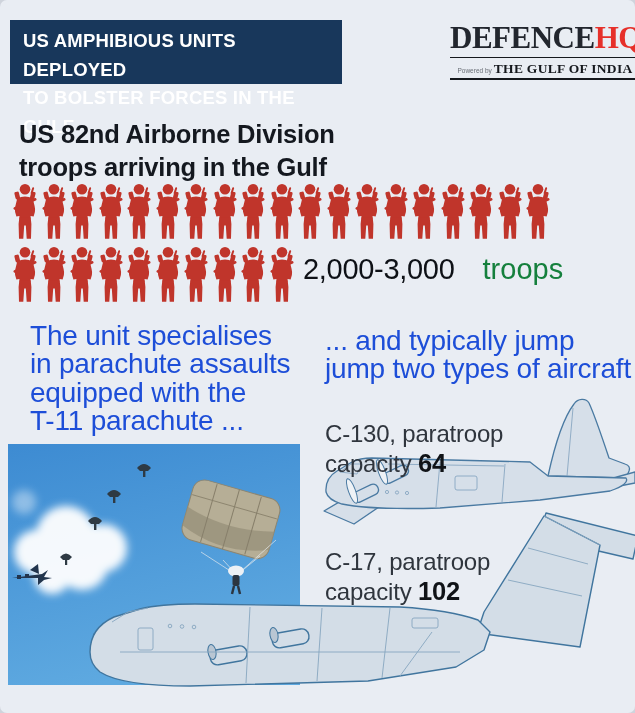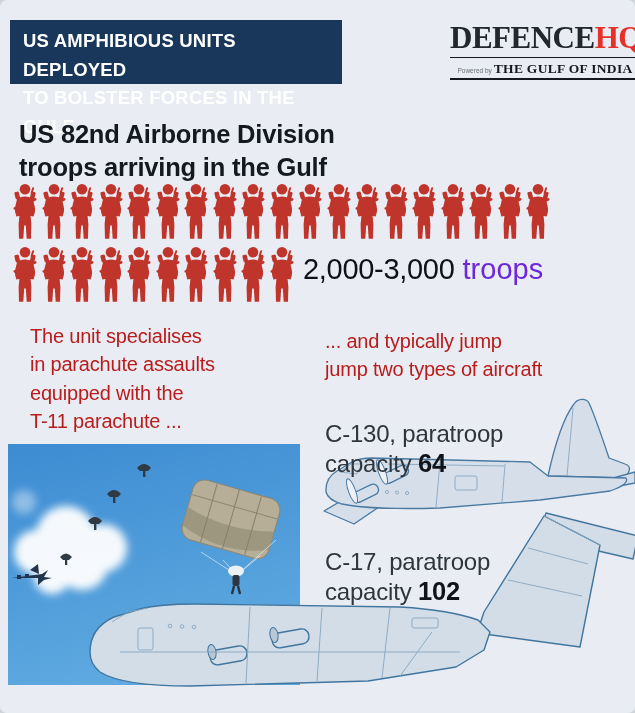--- a/index.html
+++ b/index.html
@@ -21,23 +21,23 @@
   
   .title{position:absolute;left:19px;top:106px;font-size:25.5px;font-weight:bold;color:#14181f;
          line-height:1.3;letter-spacing:-.2px;margin-top:12px;}
   
   .picto-row{position:absolute;left:13px;display:flex;gap:4.5px;}
   .picto-row.r0{top:183px;}
   .picto-row.r1{top:246px;}
   .soldier{width:24px;height:58px;fill:#c0352b;flex:0 0 auto;}
   .troops-value{position:absolute;left:303px;top:253px;font-size:29px;white-space:nowrap;}
   .troops-value .val{font-weight:normal;color:#0e1116;letter-spacing:-.3px;}
-  .troops-value .unit{font-weight:normal;color:#6d28d9;}
-  
-  .para{position:absolute;font-size:20px;font-weight:300;color:#b91c1c;line-height:28.4px;
+  .troops-value .unit{font-weight:normal;color:#15803d;padding-left:20px;}
+  
+  .para{position:absolute;font-size:28px;font-weight:300;color:#1d4ed8;line-height:28.4px;
         letter-spacing:-.2px;}
   .para-left{left:30px;top:322px;}
   .para-right{left:325px;top:327px;}
   .ac-label{position:absolute;left:325px;font-size:24px;font-weight:300;color:#2f353d;
             line-height:28.6px;z-index:6;letter-spacing:-.2px;}
   .ac-label .cap{font-weight:bold;color:#101317;font-size:25.5px;}
   .lbl-c130{top:420px;}
   .lbl-c17{top:548px;}
   
   .photo{position:absolute;left:8px;top:444px;width:292px;height:241px;z-index:1;}

